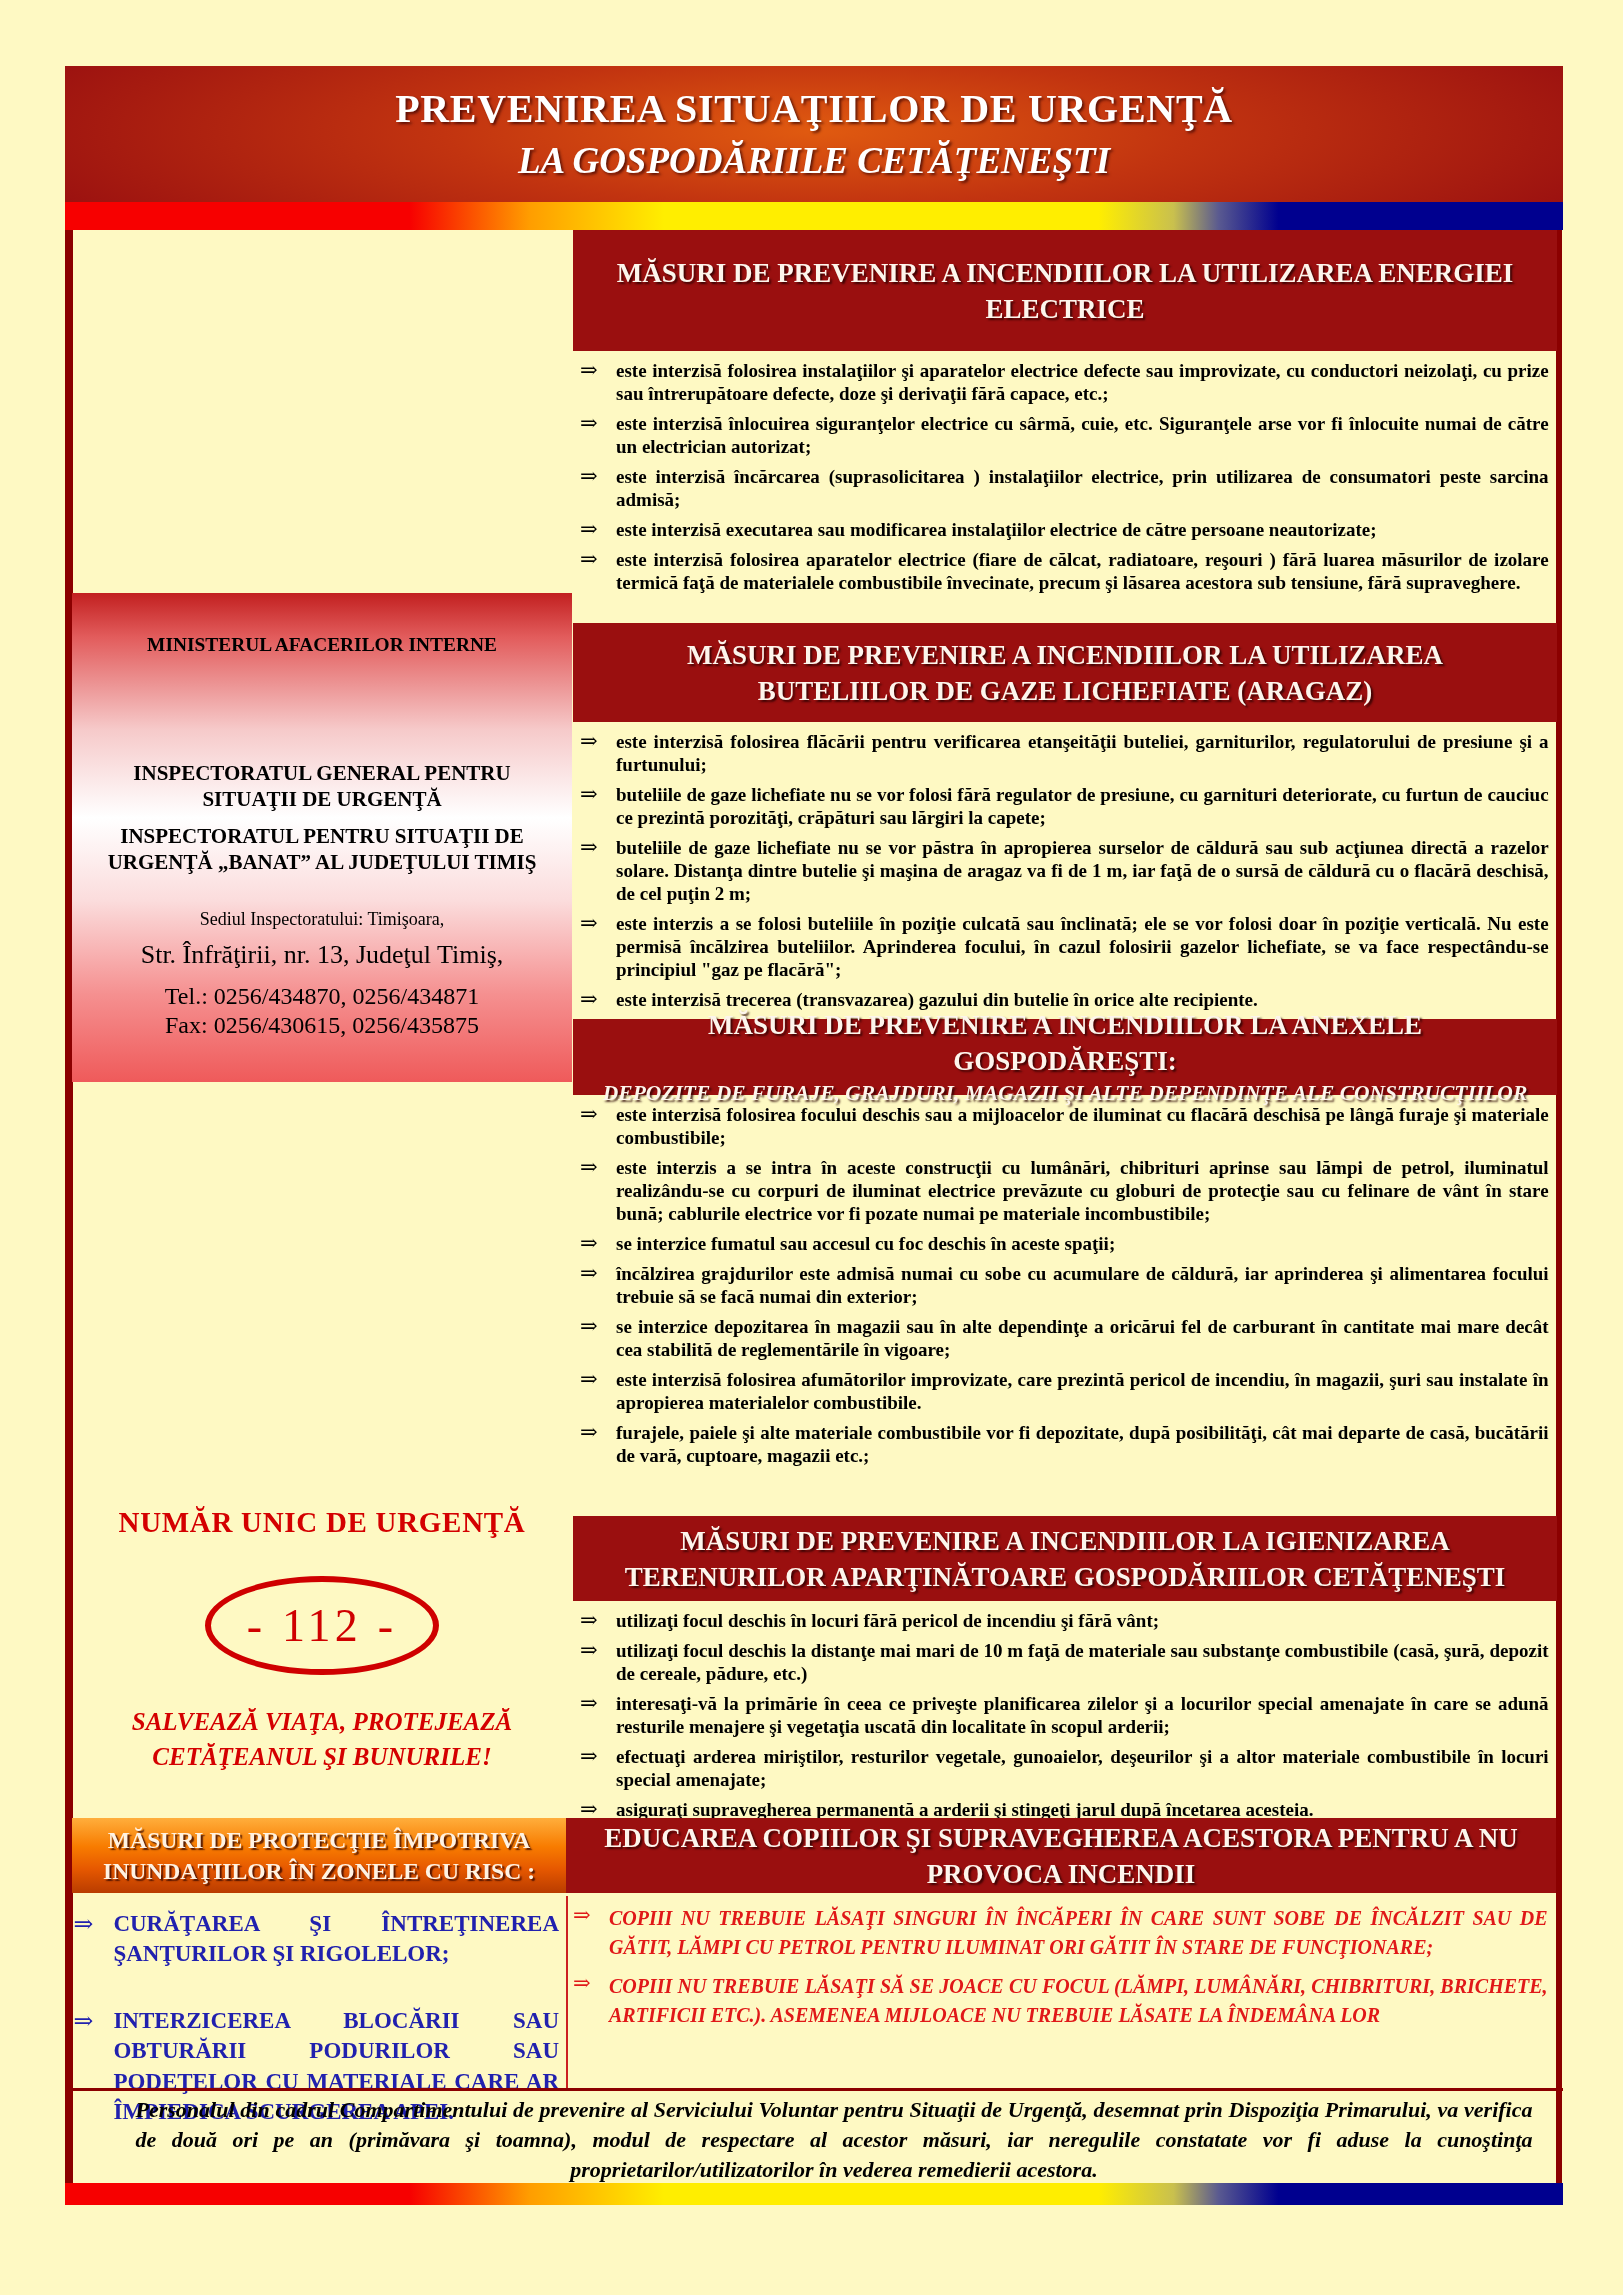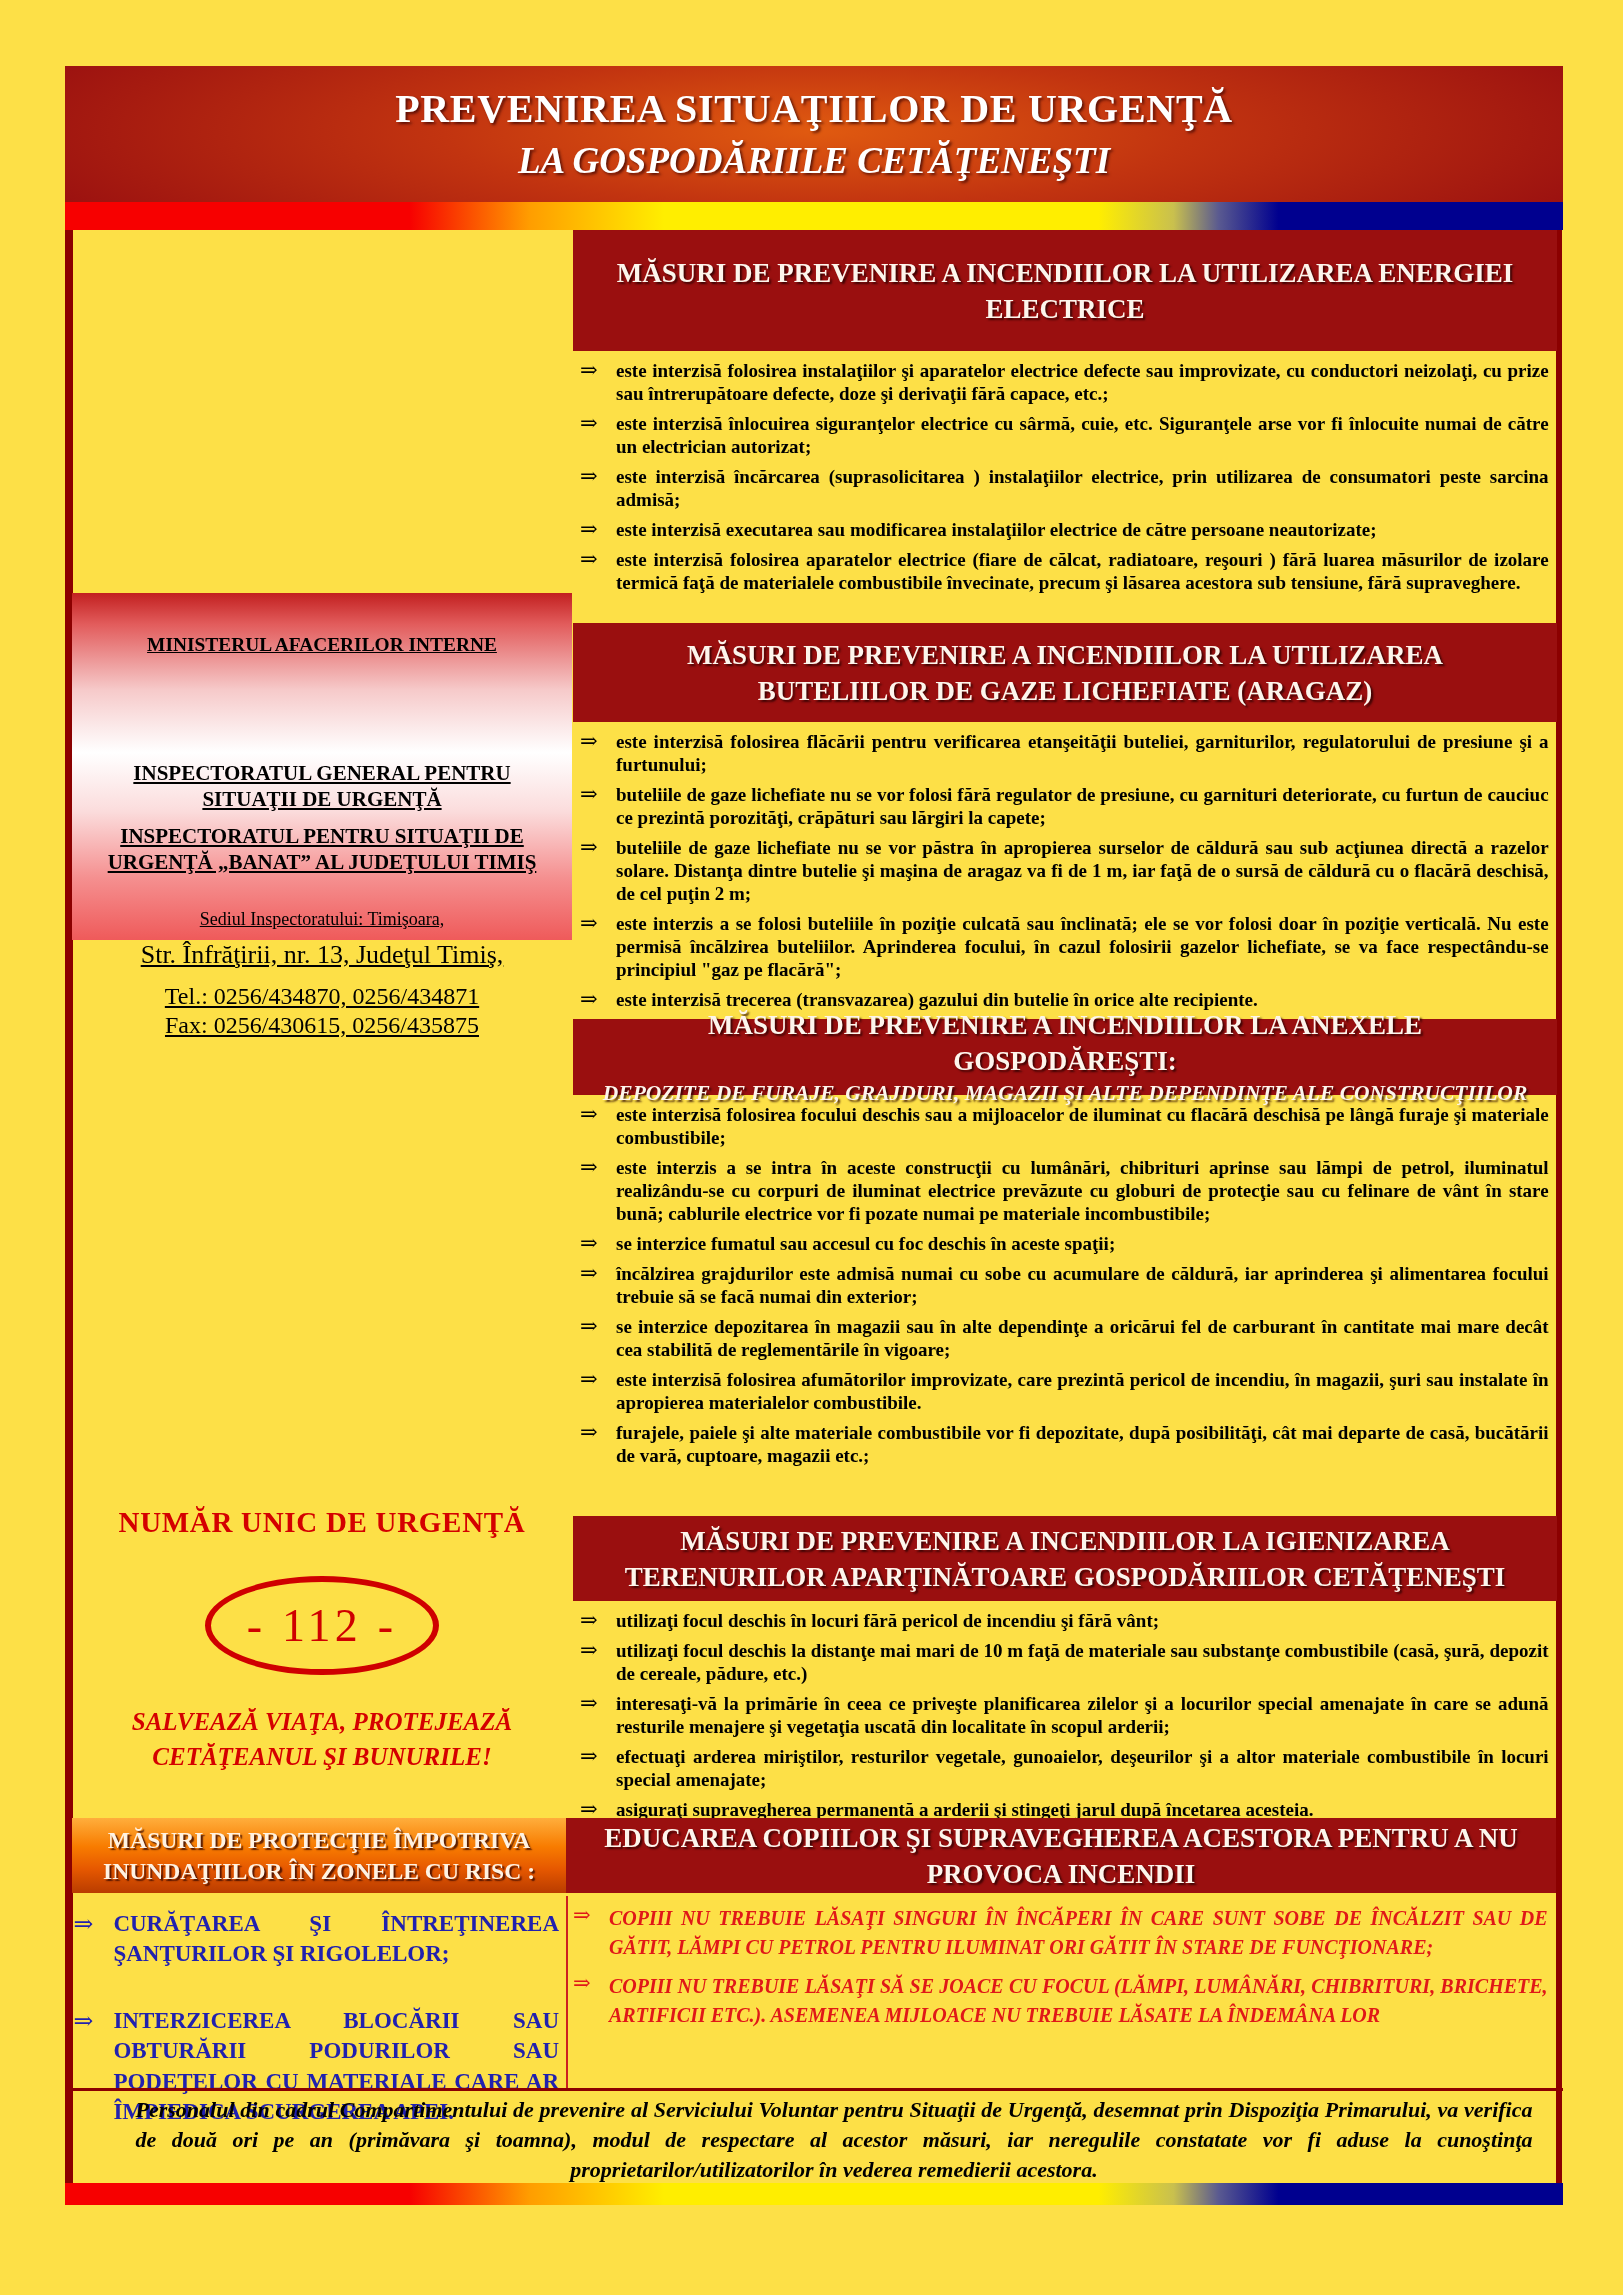--- a/index.html
+++ b/index.html
@@ -1,17 +1,17 @@
 <!DOCTYPE html>
 <html style="font-size:11px"><head>
 <meta charset="utf-8">
 <style>
   html,body{margin:0;padding:0;background:#ffffff;}
   body{font-family:"Liberation Serif","DejaVu Serif",serif;color:#000;}
-  .canvas{position:relative;width:1624px;height:2295px;background:#fde047;overflow:hidden;}
+  .canvas{position:relative;width:1624px;height:2295px;background:#fef9c3;overflow:hidden;}
   .abs{position:absolute;}
 
   
   .masthead{left:65px;top:66px;width:1498px;height:136px;
     background:radial-gradient(ellipse 55% 120% at 50% 48%, #e05a10 0%, #c23410 45%, #9c1210 100%);
     display:flex;flex-direction:column;align-items:center;justify-content:center;}
   .masthead .t1{color:#fff;font-weight:bold;font-size:40px;line-height:54px;letter-spacing:0.7px;
     text-shadow:2.1px 2.1px 2.8px rgba(50,0,0,.7);}
   .masthead .t2{color:#fff;font-weight:bold;font-style:italic;font-size:37px;line-height:50px;
     text-shadow:2.1px 2.1px 2.8px rgba(50,0,0,.7);}
@@ -36,23 +36,23 @@
     padding:8.3px 4.2px 0 7px;box-sizing:border-box;}
   .bi{display:flex;align-items:flex-start;}
   .ba{flex:0 0 36px;font-weight:400;font-size:21px;line-height:23px;text-align:left;}
   .bt{flex:1;font-weight:bold;font-size:19px;line-height:23px;text-align:justify;padding-right:4.2px;}
 
   .sec-body.red-caps{row-gap:9.7px;padding-top:11px;}
   .red-caps .ba{color:#e01818;}
   .red-caps .bt{color:#e01818;font-style:italic;font-size:20px;line-height:29px;}
 
   
-  .ministry{left:72px;top:593px;width:500px;height:347px;text-align:center;
+  .ministry{left:72px;top:593px;width:500px;height:489px;text-align:center;
     background:linear-gradient(180deg,#c22020 0%,#e25c5c 9%,#f6caca 28%,#ffffff 46%,#fbdcdc 63%,#f59090 82%,#ef5a5a 100%);
-    box-sizing:border-box;padding:40px 19.4px 0 19.4px;text-decoration:underline;}
+    box-sizing:border-box;padding:40px 19.4px 0 19.4px;}
   .ministry .m1{font-weight:bold;font-size:19.4px;line-height:23.6px;}
   .ministry .m2{font-weight:bold;font-size:21px;line-height:26px;margin:103px auto 8px auto;max-width:416px;}
   .ministry .m3{font-weight:bold;font-size:21px;line-height:26px;margin-top:11px;}
   .ministry .m4{font-size:18px;line-height:32px;margin-top:28px;}
   .ministry .m5{font-size:26px;line-height:32px;margin-top:4.2px;}
   .ministry .m6{font-size:24px;line-height:29px;margin-top:11px;}
   .ministry .m7{font-size:24px;line-height:29px;}
 
   .emergency{left:72px;top:1499px;width:500px;height:316px;text-align:center;}
   .emergency .e-head{color:#d40000;font-weight:bold;font-size:29px;line-height:35px;margin-top:5.6px;

